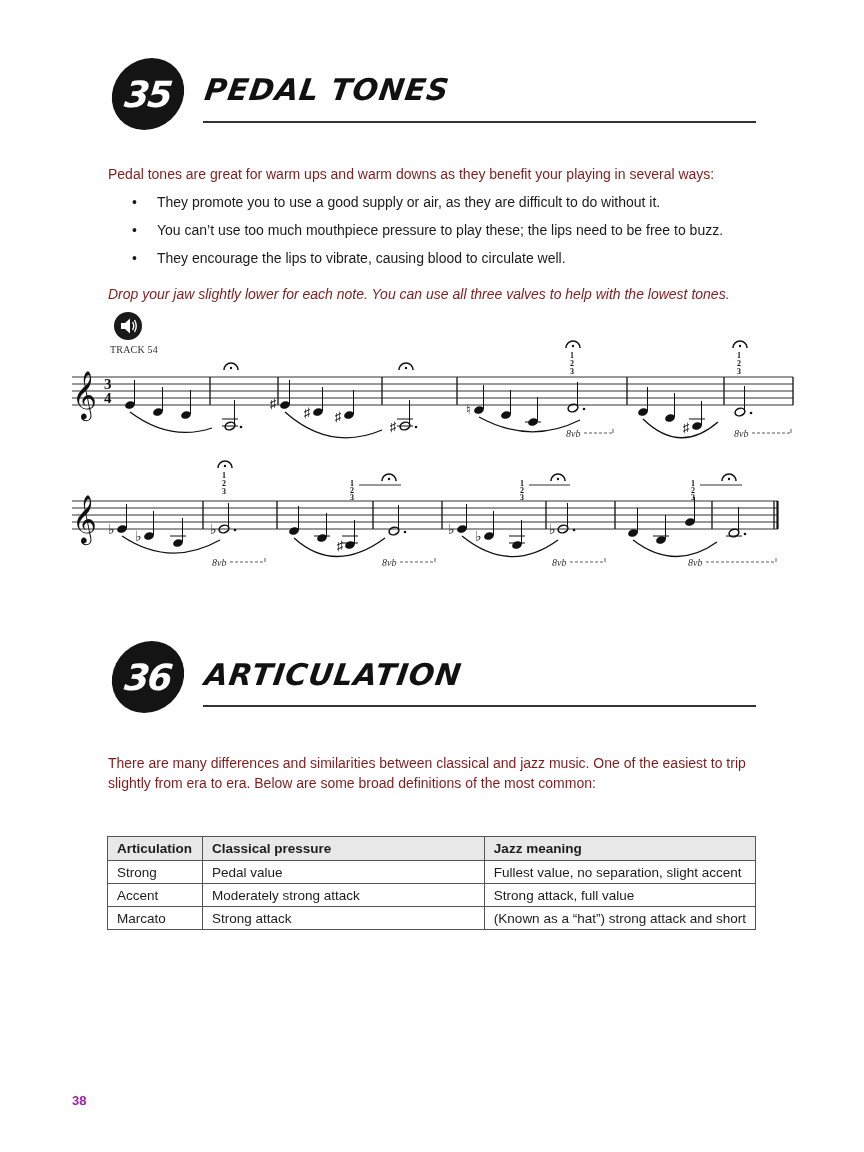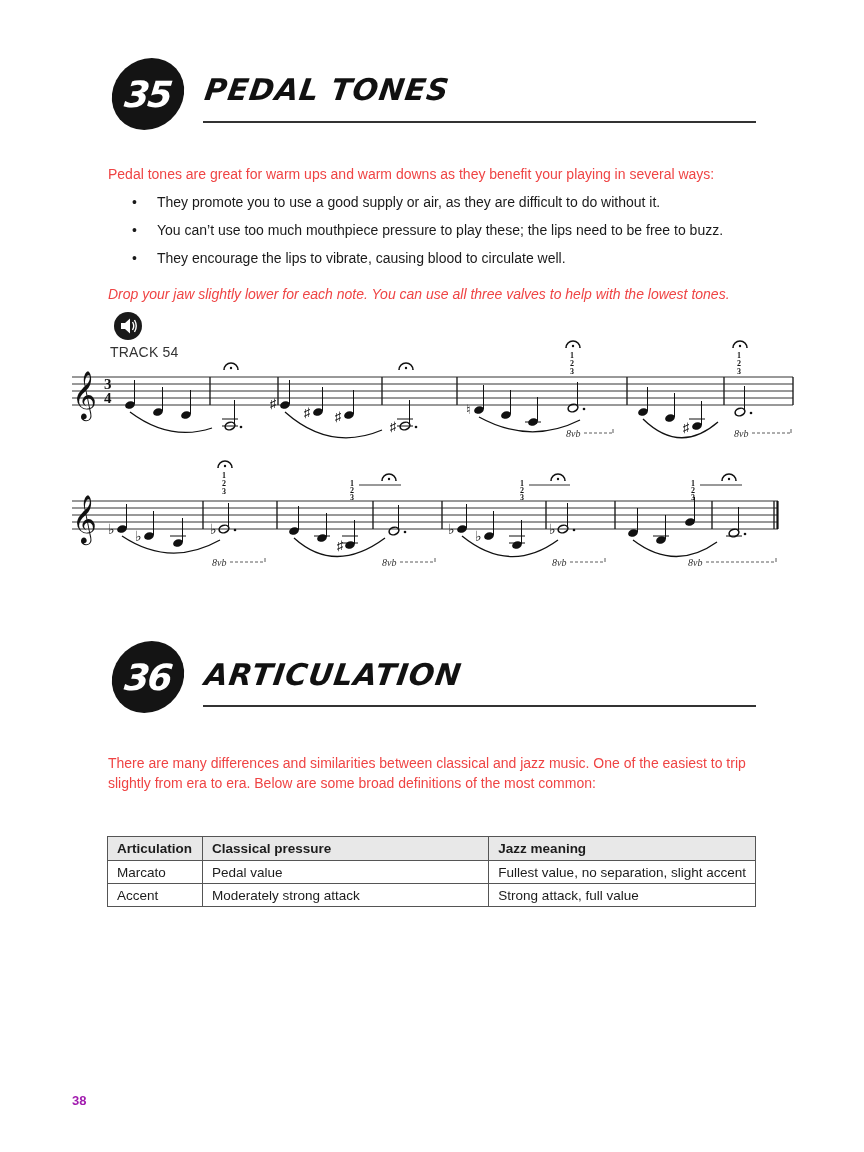--- a/index.html
+++ b/index.html
@@ -7,25 +7,25 @@
          font-family: "Liberation Sans", sans-serif; color: #1a1a1a; }
   .abs { position: absolute; }
   .badge { position: absolute; width: 72px; height: 72px; border-radius: 50%;
            background: #141414; color: #fff; display: flex; align-items: center; justify-content: center;
            font-family: "DejaVu Sans", sans-serif; font-weight: bold; font-size: 36px;
            font-style: italic; letter-spacing: -2px; transform: skewX(-6deg); }
   .section-title { position: absolute; font-family: "DejaVu Sans", sans-serif; font-weight: bold;
                    font-style: italic; font-size: 30px; letter-spacing: 1px; color: #111;
                    transform: skewX(-8deg); }
   .rule { position: absolute; height: 1.5px; background: #333; }
-  .para { position: absolute; font-size: 14px; line-height: 20px; color: #ef4444; }
+  .para { position: absolute; font-size: 14px; line-height: 20px; color: #7f1d1d; }
   .bullets { position: absolute; margin: 0; padding: 0; list-style: none; font-size: 14px; }
   .bullets li { position: relative; padding-left: 49px; height: 28px; line-height: 20px; }
   .bullets li .dot { position: absolute; left: 24px; top: 0; }
-  .track { position: absolute; font-size: 14px; color: #333; letter-spacing: 0.2px; }
+  .track { position: absolute; font-size: 10px; color: #333; letter-spacing: 0.2px; font-family: Liberation Serif, serif; }
   table.artic { position: absolute; border-collapse: collapse; font-size: 13.5px; color: #1c1c1c; }
   table.artic th, table.artic td { border: 1px solid #555; padding: 0 9px; height: 22px; text-align: left; white-space: nowrap; }
   table.artic th { background: #e8e8e8; font-weight: bold; height: 23px; }
   table.artic { border: 1.5px solid #444; }
   .page-num { position: absolute; font-size: 13px; font-weight: bold; color: #a21caf; }
   svg text { font-family: "Liberation Serif", serif; }
 </style>
 </head>
 <body>
 
@@ -301,25 +301,30 @@
     </colgroup>
   <thead>
     <tr>
       <th>Articulation</th>
       <th>Classical pressure</th>
       <th>Jazz meaning</th>
     </tr>
   </thead>
   <tbody>
     <tr>
-      <td>Marcato</td>
+      <td>Strong</td>
       <td>Pedal value</td>
       <td>Fullest value, no separation, slight accent</td>
     </tr>
     <tr>
       <td>Accent</td>
       <td>Moderately strong attack</td>
       <td>Strong attack, full value</td>
     </tr>
+    <tr>
+      <td>Marcato</td>
+      <td>Strong attack</td>
+      <td>(Known as a “hat”) strong attack and short</td>
+    </tr>
   </tbody>
 </table>
 
 <div class="page-num" style="left:72px;top:1093px;">38</div>
 
 </body></html>

